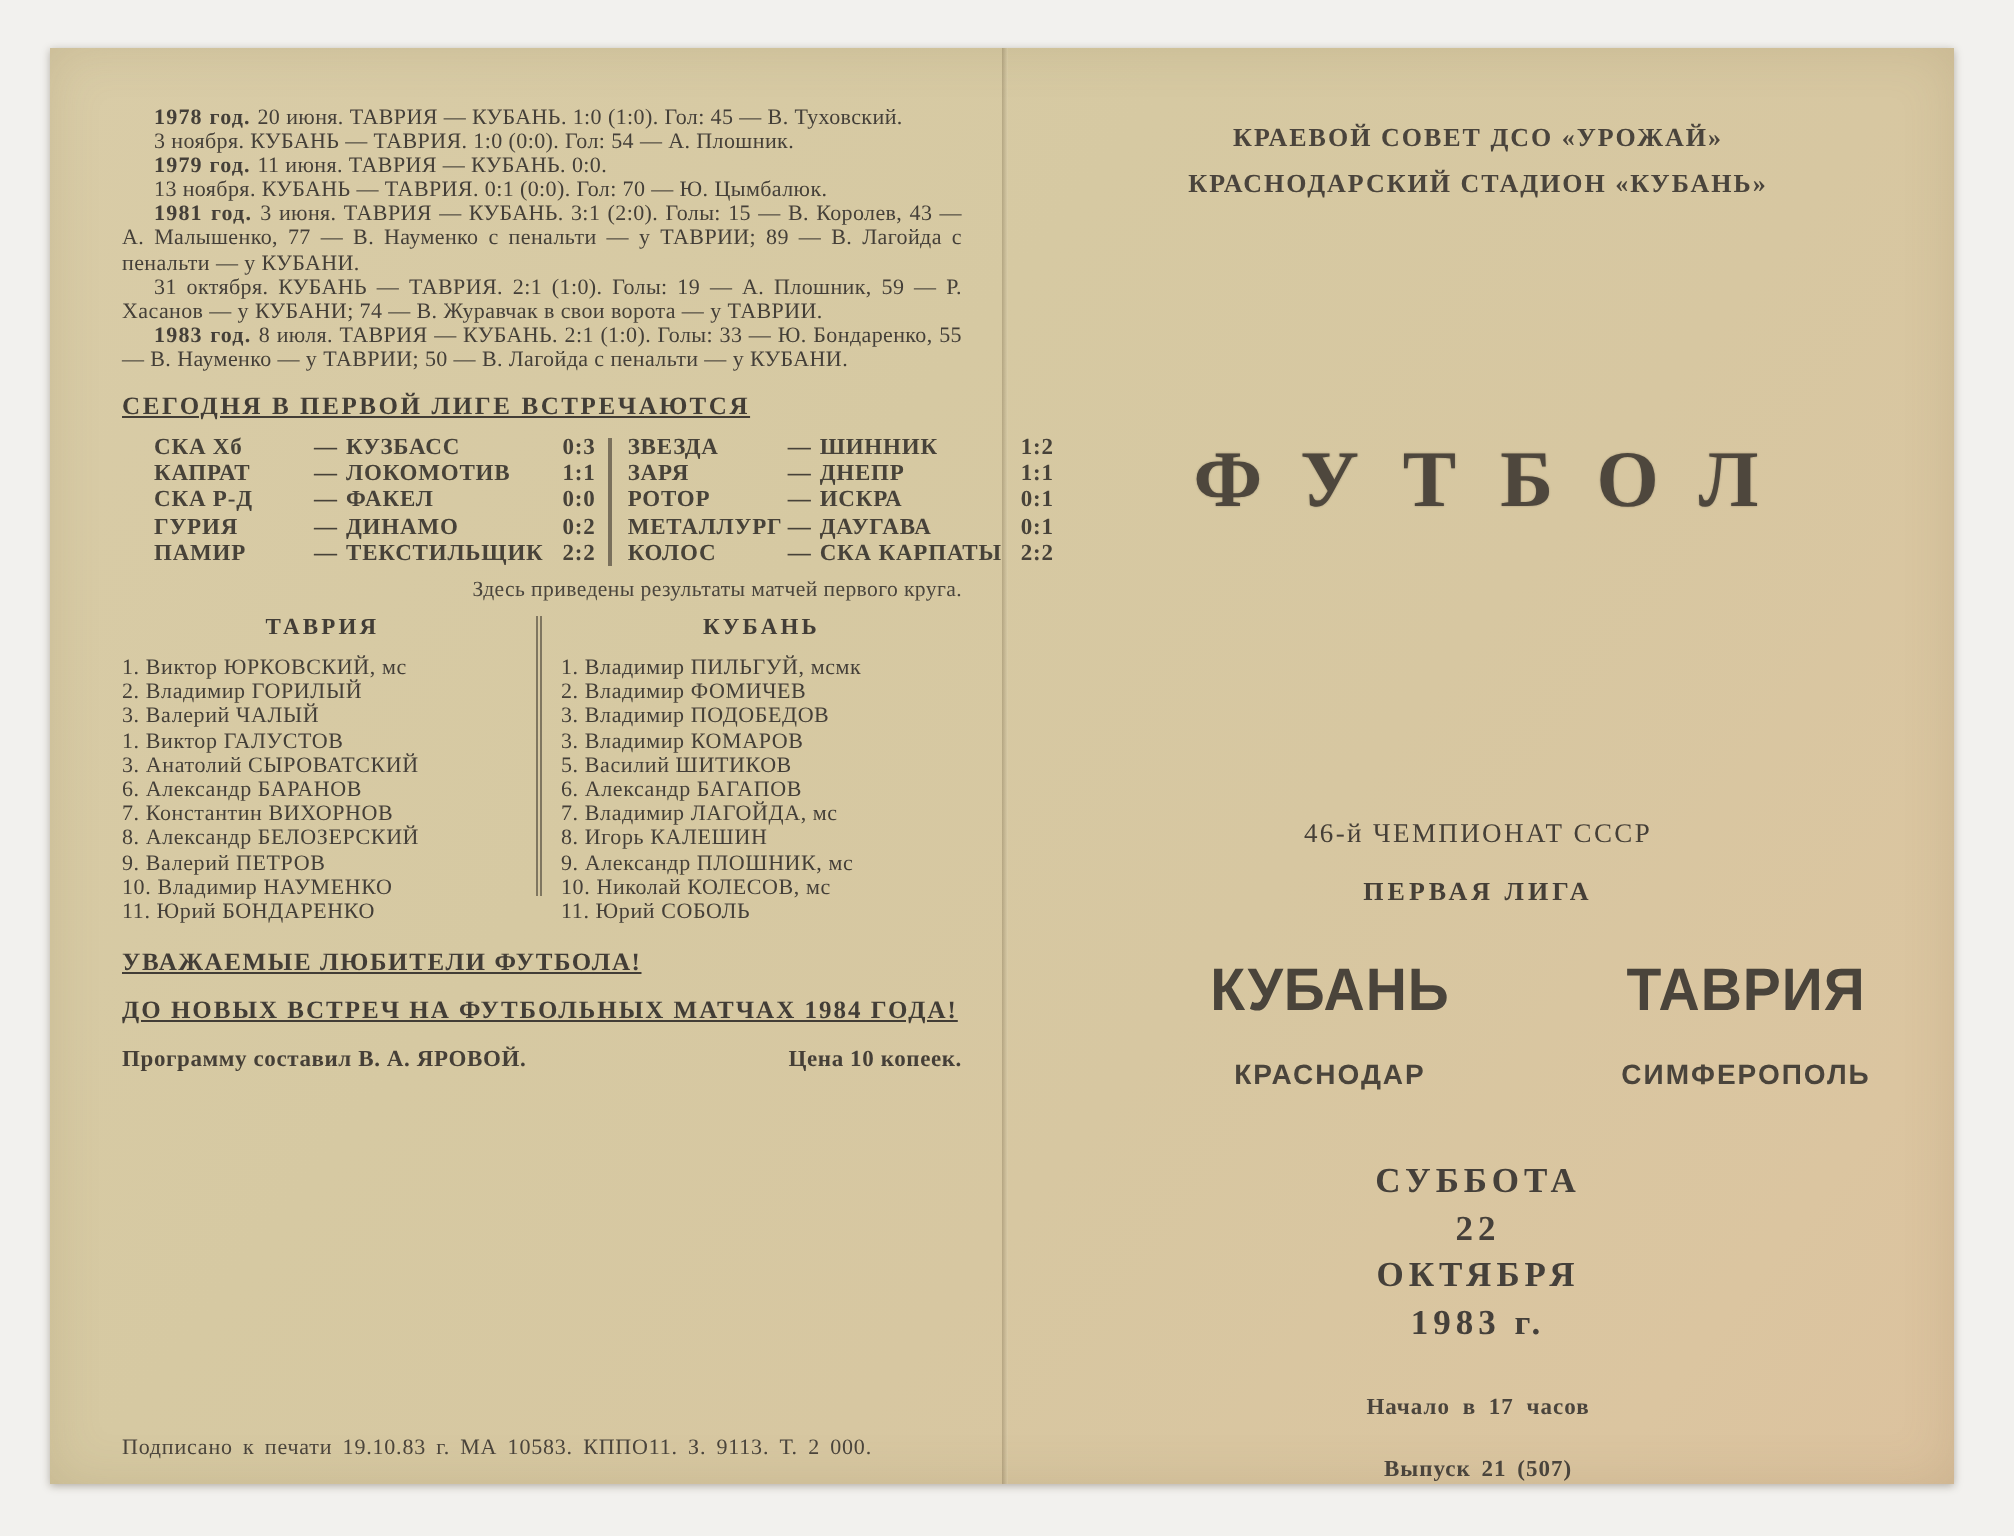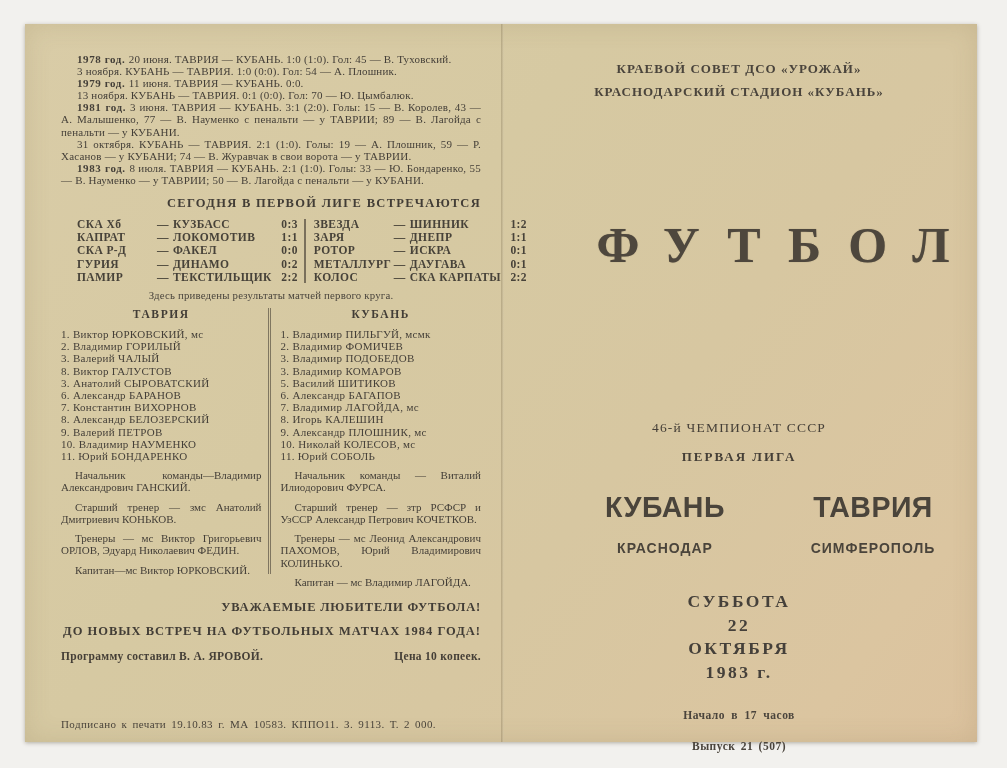--- a/index.html
+++ b/index.html
@@ -27,56 +27,57 @@
   .page-left {
     padding:29px 20px 8px 36px;
     display:flex; flex-direction:column;
   }
   .hist p {
     font-size:11px; line-height:12.1px; text-align:justify; text-indent:16px;
     letter-spacing:.2px; color:#443f38;
   }
   .hist b { font-weight:bold; letter-spacing:.6px; }
   .sec-head {
-    text-align:right; font-weight:bold; font-size:12.5px; letter-spacing:1.3px;
+    text-align:left; font-weight:bold; font-size:12.5px; letter-spacing:1.3px;
     color:#423d36;
+    text-decoration:underline;
   }
   .today-head { margin-top:10px; }
   .today-table { display:flex; margin-top:7px; padding-left:16px; }
   .today-col { flex:1; }
   .today-sep {
     width:3px; margin:1px 8px 1px 6px;
     border-left:1px solid #5b5345; border-right:1px solid #5b5345; opacity:.75;
   }
   .match { display:flex; font-size:11.5px; line-height:13.2px; letter-spacing:.4px; font-weight:bold; color:#474239; }
   .match .mh { width:76px; white-space:nowrap; }
   .match .md { width:20px; text-align:center; }
   .match .ma { flex:1; white-space:nowrap; }
   .match .ms { width:26px; text-align:right; }
-  .today-note { margin-top:5px; text-align:center; font-size:10.8px; letter-spacing:.2px; color:#4a453d; }
+  .today-note { margin-top:5px; text-align:right; font-size:10.8px; letter-spacing:.2px; color:#4a453d; }
   .lineups-head { margin-top:9px; font-size:12px; letter-spacing:1px; }
   .lineups { display:flex; margin-top:5px; flex:0 0 auto; }
   .lineup-col { flex:1; display:flex; flex-direction:column; }
   .lineup-sep {
     width:3px; margin:2px 10px 14px 6px;
     border-left:1px solid #5b5345; border-right:1px solid #5b5345; opacity:.7;
   }
   .team-title { font-weight:bold; font-size:11.5px; letter-spacing:1.6px; margin:2px 0 8px 0; text-align:center; color:#423d36; }
   .player { font-size:11px; line-height:12.2px; letter-spacing:.3px; color:#443f38; white-space:nowrap; }
   .staff p { font-size:11px; line-height:12.2px; text-indent:14px; text-align:justify; margin-top:7px; color:#443f38; }
   .fans1 { margin-top:12px; font-size:12.5px; letter-spacing:.8px; }
   .fans2 { margin-top:9px; font-size:12.5px; letter-spacing:1px; }
   .credits { display:flex; justify-content:space-between; margin-top:11px; font-weight:bold; font-size:11.5px; letter-spacing:.3px; color:#453f37;text-align:right; }
   .imprint { margin-top:auto; padding-bottom:4px; font-size:11px; letter-spacing:.4px; word-spacing:2px; color:#4a443b; }
   
   .page-right { padding-top:33px; text-align:center; }
   .org { font-weight:bold; font-size:13px; line-height:23px; letter-spacing:1px; color:#4a443c; }
   .main-title {
-    margin-top:113px; font-weight:bold; font-size:50px; letter-spacing:.55em; padding-left:.5em;
-    color:#4e473d; text-shadow:0 0 1px rgba(70,60,45,.4);text-align:right;
+    margin-top:113px; font-weight:bold; font-size:40px; letter-spacing:.55em; padding-left:.5em;
+    color:#4e473d; text-shadow:0 0 1px rgba(70,60,45,.4);
   }
   .champ { margin-top:146px; font-weight:normal; font-size:13.5px; letter-spacing:1.2px; color:#453f37; }
   .league { margin-top:13px; font-weight:bold; font-size:13px; letter-spacing:2px; color:#453f37; }
   .teams { display:flex; margin-top:25px; padding-left:60px; }
   .team { flex:1; }
   .team-name {
     font-family:"Liberation Sans", sans-serif; font-weight:bold; font-size:30px;
     letter-spacing:.5px; color:#4a443b; transform:scaleX(.95); transform-origin:center;
   }
   .team-city {
@@ -195,61 +196,47 @@
 
 
     <div class="lineups">
       <div class="lineup-col">
         <div class="team-title">ТАВРИЯ</div>
         <div>
 
         <div class="player">1.  Виктор ЮРКОВСКИЙ, мс</div>
             <div class="player">2.  Владимир ГОРИЛЫЙ</div>
             <div class="player">3.  Валерий ЧАЛЫЙ</div>
-            <div class="player">8.  Виктор ГАЛУСТОВ</div>
+            <div class="player">1.  Виктор ГАЛУСТОВ</div>
             <div class="player">3.  Анатолий СЫРОВАТСКИЙ</div>
             <div class="player">6.  Александр БАРАНОВ</div>
             <div class="player">7.  Константин ВИХОРНОВ</div>
             <div class="player">8.  Александр БЕЛОЗЕРСКИЙ</div>
             <div class="player">9.  Валерий ПЕТРОВ</div>
             <div class="player">10. Владимир НАУМЕНКО</div>
             <div class="player">11. Юрий БОНДАРЕНКО</div>
-          </div>
-        <div class="staff">
-
-        <p>Начальник команды—Владимир Александрович ГАНСКИЙ.</p>
-            <p>Старший тренер — змс Анатолий Дмитриевич КОНЬКОВ.</p>
-            <p>Тренеры — мс Виктор Григорьевич ОРЛОВ, Эдуард Николаевич ФЕДИН.</p>
-            <p>Капитан—мс Виктор ЮРКОВСКИЙ.</p>
           </div>
       </div>
       <div class="lineup-sep"></div>
       <div class="lineup-col">
         <div class="team-title">КУБАНЬ</div>
         <div>
 
         <div class="player">1.  Владимир ПИЛЬГУЙ, мсмк</div>
             <div class="player">2.  Владимир ФОМИЧЕВ</div>
             <div class="player">3.  Владимир ПОДОБЕДОВ</div>
             <div class="player">3.  Владимир КОМАРОВ</div>
             <div class="player">5.  Василий ШИТИКОВ</div>
             <div class="player">6.  Александр БАГАПОВ</div>
             <div class="player">7.  Владимир ЛАГОЙДА, мс</div>
             <div class="player">8.  Игорь КАЛЕШИН</div>
             <div class="player">9.  Александр ПЛОШНИК, мс</div>
             <div class="player">10. Николай КОЛЕСОВ, мс</div>
             <div class="player">11. Юрий СОБОЛЬ</div>
           </div>
-        <div class="staff">
-
-        <p>Начальник команды — Виталий Илиодорович ФУРСА.</p>
-            <p>Старший тренер — зтр РСФСР и УзССР Александр Петрович КОЧЕТКОВ.</p>
-            <p>Тренеры — мс Леонид Александрович ПАХОМОВ, Юрий Владимирович КОЛИНЬКО.</p>
-            <p>Капитан — мс Владимир ЛАГОЙДА.</p>
-          </div>
       </div>
     </div>
 
     <div class="sec-head fans1">УВАЖАЕМЫЕ ЛЮБИТЕЛИ ФУТБОЛА!</div>
     <div class="sec-head fans2">ДО НОВЫХ ВСТРЕЧ НА ФУТБОЛЬНЫХ МАТЧАХ 1984 ГОДА!</div>
 
     <div class="credits">
       <span>Программу составил В. А. ЯРОВОЙ.</span>
       <span>Цена 10 копеек.</span>
     </div>

